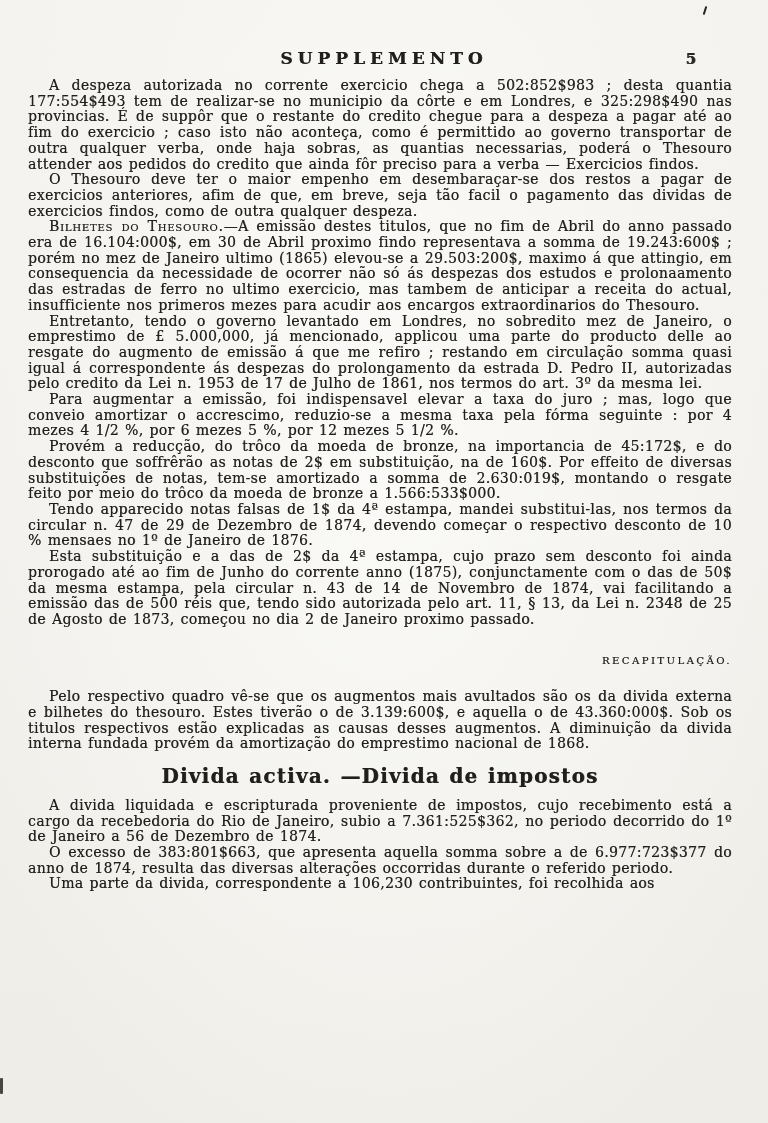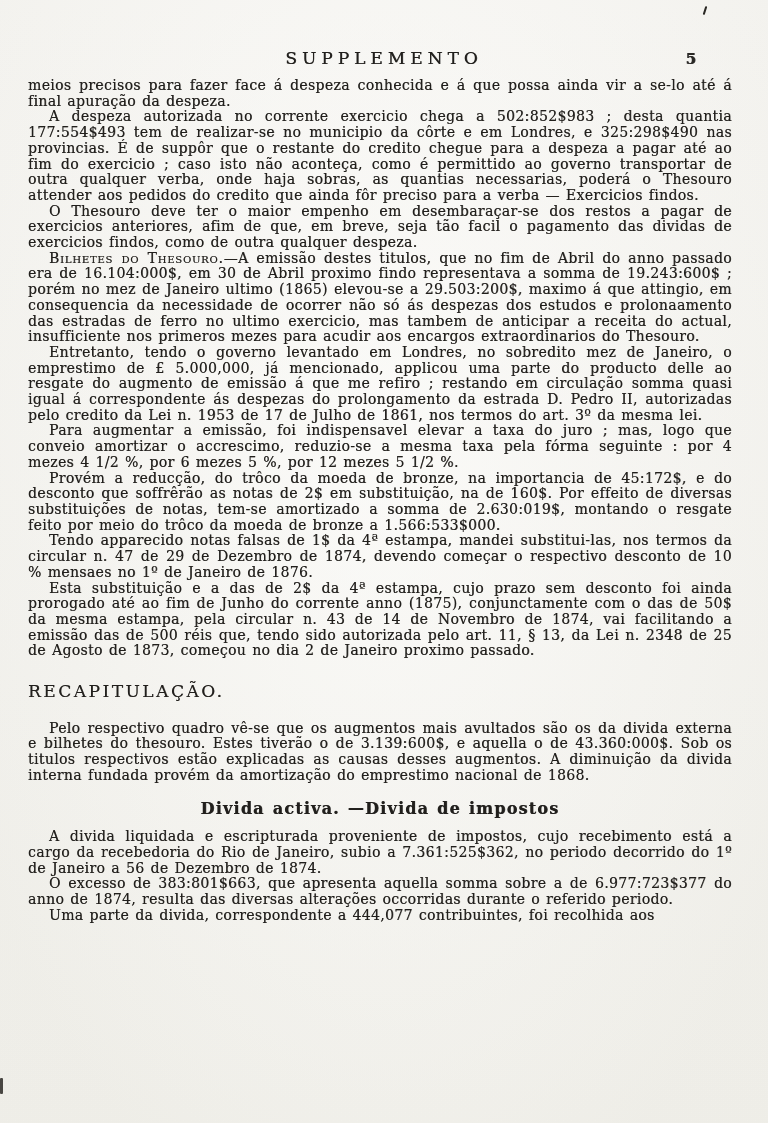--- a/index.html
+++ b/index.html
@@ -11,47 +11,47 @@
   }
   .page{
     position:absolute;inset:0;
     background:
       radial-gradient(ellipse at 50% 40%, rgba(255,255,255,0.5), rgba(0,0,0,0.02) 85%),
       linear-gradient(180deg,#f8f7f3 0%,#f5f4ef 60%,#f3f2ec 100%);
   }
   header{position:relative;height:70px;}
   .title{
     position:absolute;left:0;right:0;top:48px;text-align:center;
-    font-weight:normal;font-size:17px;letter-spacing:5px;
+    font-weight:bold;font-size:17px;letter-spacing:5px;
     text-shadow:0.4px 0 0 rgba(10,10,10,0.7);
   }
   .pagenum{
     position:absolute;right:72px;top:50px;
     font-size:15px;font-weight:bold;color:#2a2825;
     text-shadow:0.6px 0.4px 0.6px rgba(10,10,10,0.8);
   }
   main{
     padding:8px 36px 0 28px;
     text-align:justify;
     font-size:14px;line-height:15.7px;
     letter-spacing:0.35px;word-spacing:1.2px;
   }
   main p{
     margin:0;text-indent:1.5em;
     text-shadow:0.35px 0 0 rgba(25,22,18,0.6);
   }
   main p.noindent{text-indent:0;}
   .lead{font-variant:small-caps;letter-spacing:0.8px;}
   h2.recap{
-    text-align:left;font-weight:normal;font-size:17px;
+    text-align:right;font-weight:normal;font-size:10px;
     letter-spacing:2.5px;margin:25px 0 21px;
     text-shadow:0.3px 0 0 rgba(25,22,18,0.6);
   }
   h3.divida{
-    text-align:center;font-weight:bold;font-size:16px;
+    text-align:center;font-weight:bold;font-size:20px;
     letter-spacing:1.2px;margin:17px 0 13px;
     text-shadow:0.4px 0 0 rgba(10,10,10,0.7);
   }
   
   .artifact{position:absolute;background:#2a2824;display:block;}
   .artifact.tr{right:62px;top:6px;width:2px;height:9px;transform:rotate(18deg);border-radius:1px;}
   .artifact.bl{left:0;top:1078px;width:3px;height:16px;border-radius:1px;opacity:0.85;}
 </style>
 </head>
 <body>
@@ -59,33 +59,32 @@
 <div class="page">
   <span class="artifact tr"></span>
   <span class="artifact bl"></span>
 
   <header>
     <div class="title">SUPPLEMENTO</div>
     <div class="pagenum">5</div>
   </header>
 
   <main>
-    <p class="noindent"><span>meios precisos para fazer face á despeza conhecida e á que possa ainda vir a se-lo até á final apuração da despeza.</span></p>
     <p><span>A despeza autorizada no corrente exercicio chega a 502:852$983 ; desta quantia 177:554$493 tem de realizar-se no municipio da côrte e em Londres, e 325:298$490 nas provincias. É de suppôr que o restante do credito chegue para a despeza a pagar até ao fim do exercicio ; caso isto não aconteça, como é permittido ao governo transportar de outra qualquer verba, onde haja sobras, as quantias necessarias, poderá o Thesouro attender aos pedidos do credito que ainda fôr preciso para a verba — Exercicios findos.</span></p>
     <p><span>O Thesouro deve ter o maior empenho em desembaraçar-se dos restos a pagar de exercicios anteriores, afim de que, em breve, seja tão facil o pagamento das dividas de exercicios findos, como de outra qualquer despeza.</span></p>
     <p><span class="lead">Bilhetes do Thesouro.</span><span>—A emissão destes titulos, que no fim de Abril do anno passado era de 16.104:000$, em 30 de Abril proximo findo representava a somma de 19.243:600$ ; porém no mez de Janeiro ultimo (1865) elevou-se a 29.503:200$, maximo á que attingio, em consequencia da necessidade de ocorrer não só ás despezas dos estudos e prolonaamento das estradas de ferro no ultimo exercicio, mas tambem de anticipar a receita do actual, insufficiente nos primeros mezes para acudir aos encargos extraordinarios do Thesouro.</span></p>
     <p><span>Entretanto, tendo o governo levantado em Londres, no sobredito mez de Janeiro, o emprestimo de £ 5.000,000, já mencionado, applicou uma parte do producto delle ao resgate do augmento de emissão á que me refiro ; restando em circulação somma quasi igual á correspondente ás despezas do prolongamento da estrada D. Pedro II, autorizadas pelo credito da Lei n. 1953 de 17 de Julho de 1861, nos termos do art. 3º da mesma lei.</span></p>
     <p><span>Para augmentar a emissão, foi indispensavel elevar a taxa do juro ; mas, logo que conveio amortizar o accrescimo, reduzio-se a mesma taxa pela fórma seguinte : por 4 mezes 4 1/2 %, por 6 mezes 5 %, por 12 mezes 5 1/2 %.</span></p>
     <p><span>Provém a reducção, do trôco da moeda de bronze, na importancia de 45:172$, e do desconto que soffrêrão as notas de 2$ em substituição, na de 160$. Por effeito de diversas substituições de notas, tem-se amortizado a somma de 2.630:019$, montando o resgate feito por meio do trôco da moeda de bronze a 1.566:533$000.</span></p>
     <p><span>Tendo apparecido notas falsas de 1$ da 4ª estampa, mandei substitui-las, nos termos da circular n. 47 de 29 de Dezembro de 1874, devendo começar o respectivo desconto de 10 % mensaes no 1º de Janeiro de 1876.</span></p>
     <p><span>Esta substituição e a das de 2$ da 4ª estampa, cujo prazo sem desconto foi ainda prorogado até ao fim de Junho do corrente anno (1875), conjunctamente com o das de 50$ da mesma estampa, pela circular n. 43 de 14 de Novembro de 1874, vai facilitando a emissão das de 500 réis que, tendo sido autorizada pelo art. 11, § 13, da Lei n. 2348 de 25 de Agosto de 1873, começou no dia 2 de Janeiro proximo passado.</span></p>
 
     <h2 class="recap">RECAPITULAÇÃO.</h2>
 
     <p><span>Pelo respectivo quadro vê-se que os augmentos mais avultados são os da divida externa e bilhetes do thesouro. Estes tiverão o de 3.139:600$, e aquella o de 43.360:000$. Sob os titulos respectivos estão explicadas as causas desses augmentos. A diminuição da divida interna fundada provém da amortização do emprestimo nacional de 1868.</span></p>
 
     <h3 class="divida">Divida activa. —Divida de impostos</h3>
 
     <p><span>A divida liquidada e escripturada proveniente de impostos, cujo recebimento está a cargo da recebedoria do Rio de Janeiro, subio a 7.361:525$362, no periodo decorrido do 1º de Janeiro a 56 de Dezembro de 1874.</span></p>
     <p><span>O excesso de 383:801$663, que apresenta aquella somma sobre a de 6.977:723$377 do anno de 1874, resulta das diversas alterações occorridas durante o referido periodo.</span></p>
-    <p><span>Uma parte da divida, correspondente a 444,077 contribuintes, foi recolhida aos</span></p>
+    <p><span>Uma parte da divida, correspondente a 106,230 contribuintes, foi recolhida aos</span></p>
   </main>
 </div>
 
 </body></html>

